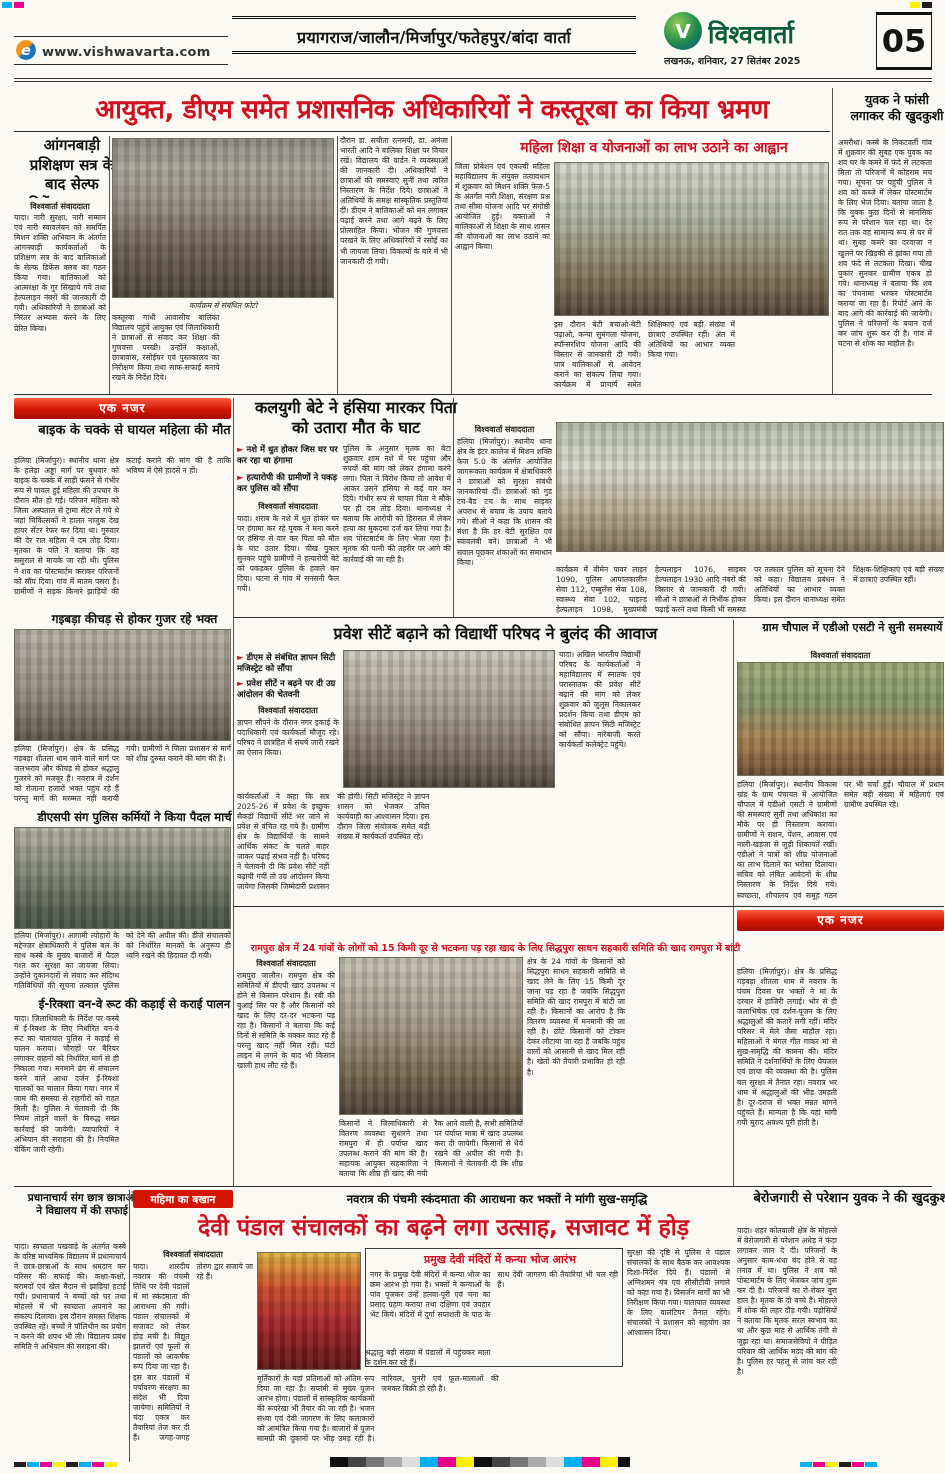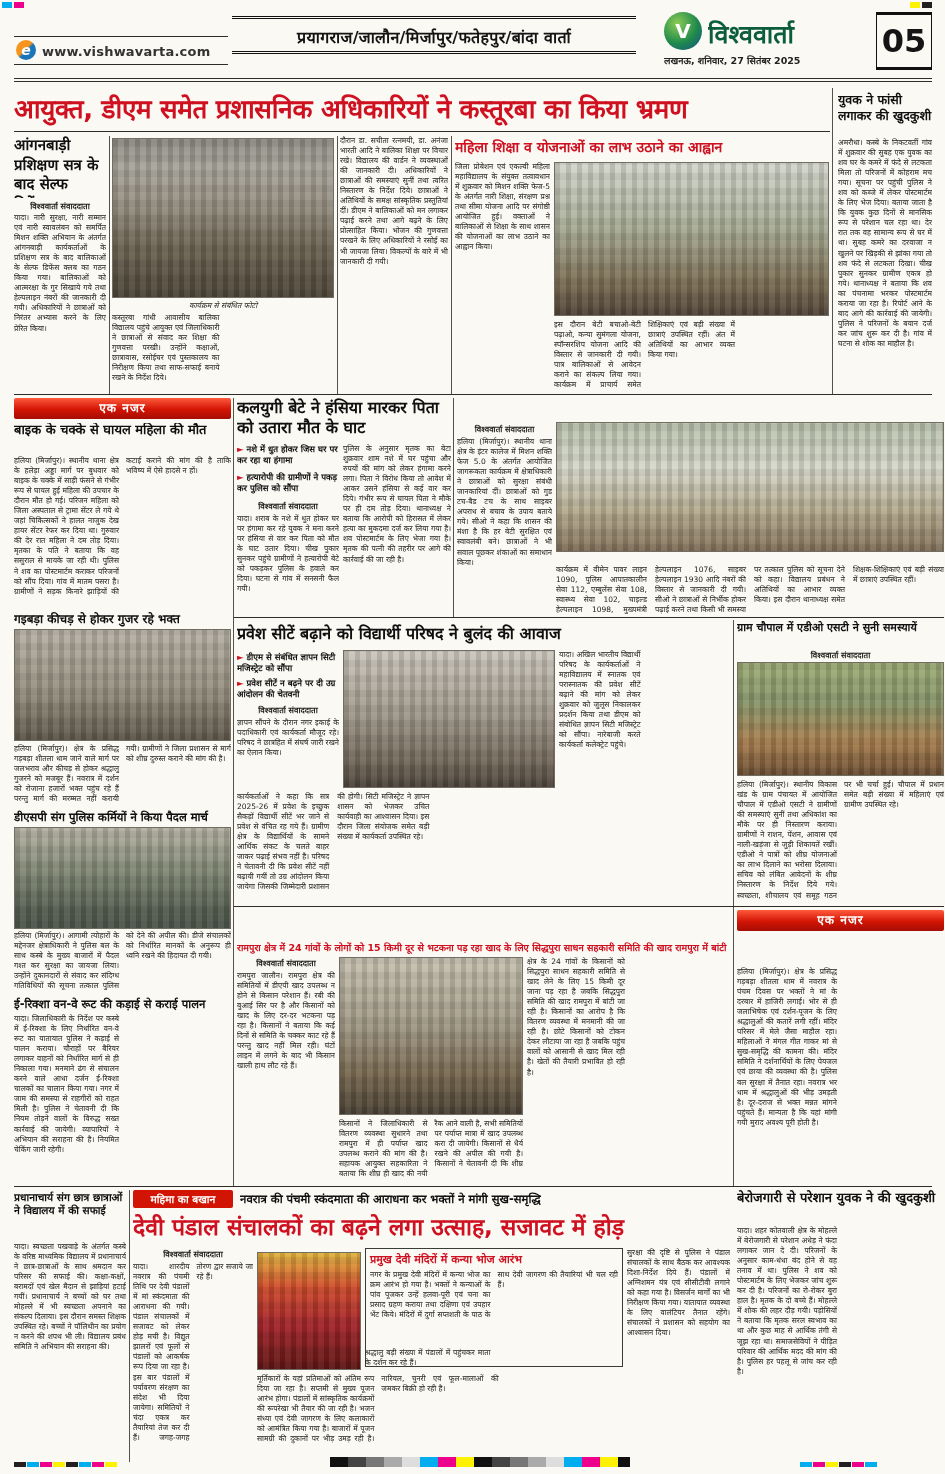--- a/index.html
+++ b/index.html
@@ -2,21 +2,21 @@
 <html><head>
 <meta charset="utf-8">
 <style>
   * { margin:0; padding:0; box-sizing:border-box; }
   html,body { background:#e6e4de; }
   .page { position:relative; width:945px; height:1474px; margin:0 auto; background:#fbf9f3;
           font-family:"DejaVu Sans","Liberation Sans",sans-serif; color:#141414; overflow:hidden; }
   .abs { position:absolute; overflow:hidden; }
   .hr { background:#2e2c28; height:1px; }
   .vr { background:#55524c; width:1px; }
-  .hl { font-weight:700; color:#101010; }
+  .hl { font-weight:700; text-align:center; color:#101010;margin-left:12px; }
   .red { color:#cf1020; }
   .bt { font-size:7.5px; line-height:1.34; text-align:justify; color:#1d1c1a; }
   .c2 { column-count:2; column-gap:7px; column-fill:auto; }
   .c3 { column-count:3; column-gap:7px; column-fill:auto; }
   .c4 { column-count:4; column-gap:8px; column-fill:auto;margin-top:9px; }
   .c5 { column-count:5; column-gap:8px; column-fill:auto; }
   .byl { font-size:8px; font-weight:700; text-align:center; color:#26241f; }
   .bullet { font-size:8.5px; font-weight:700; line-height:1.25; color:#131313; }
   .bullet::before { content:"► "; color:#cf1020; }
   .cap { font-size:7.5px; text-align:center; color:#2a2822; font-style:italic; }

